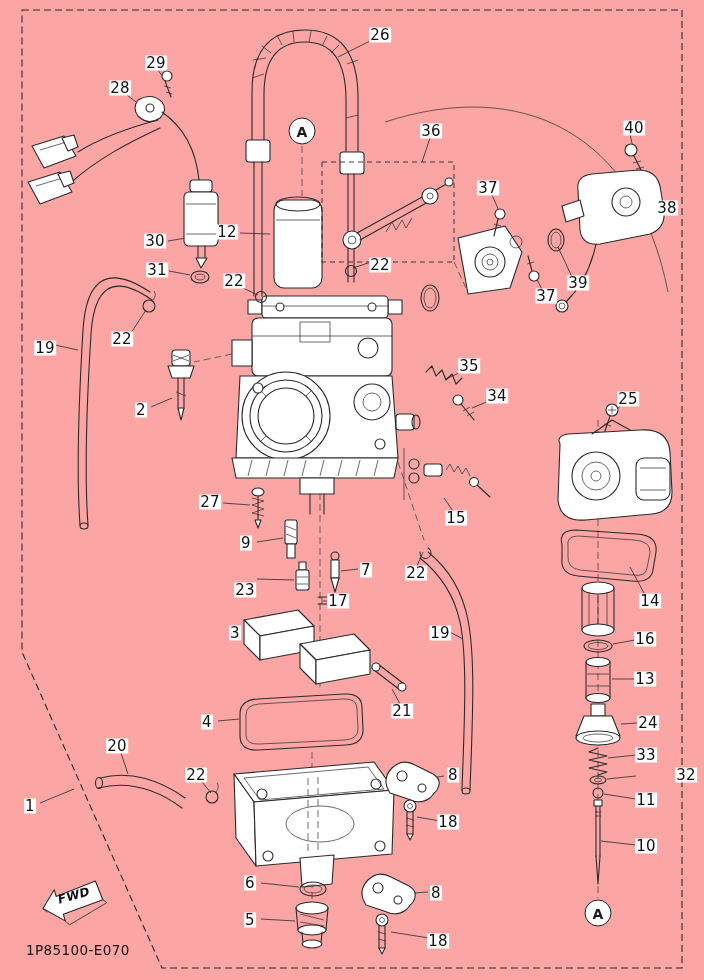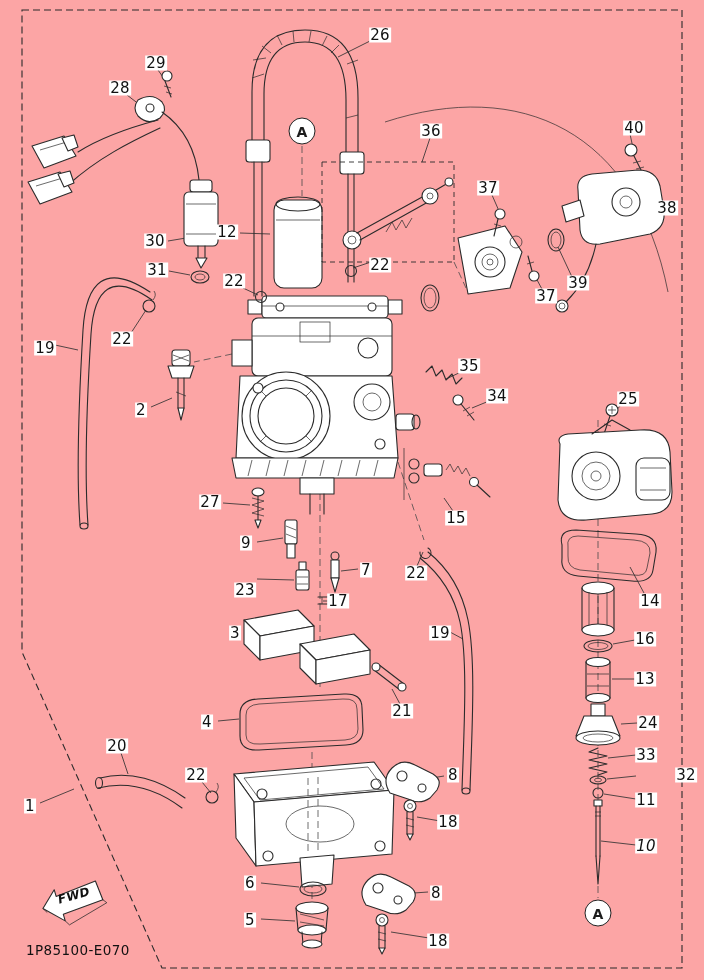--- a/index.html
+++ b/index.html
@@ -481,21 +481,21 @@
       <span class="callout" style="left: 402px; top: 711px;">21</span>
       <span class="callout" style="left: 207px; top: 722px;">4</span>
       <span class="callout" style="left: 648px; top: 723px;">24</span>
       <span class="callout" style="left: 646px; top: 755px;">33</span>
       <span class="callout" style="left: 117px; top: 746px;">20</span>
       <span class="callout" style="left: 646px; top: 775px; margin-left: 40px;">32</span>
       <span class="callout" style="left: 196px; top: 775px;">22</span>
       <span class="callout" style="left: 453px; top: 775px;">8</span>
       <span class="callout" style="left: 646px; top: 800px;">11</span>
       <span class="callout" style="left: 448px; top: 822px;">18</span>
-      <span class="callout" style="left: 646px; top: 846px; font-style: italic;">10</span>
+      <span class="callout" style="left: 646px; top: 846px;">10</span>
       <span class="callout" style="left: 30px; top: 806px;">1</span>
       <span class="callout" style="left: 250px; top: 883px;">6</span>
       <span class="callout" style="left: 436px; top: 893px;">8</span>
       <span class="callout" style="left: 250px; top: 920px;">5</span>
       <span class="callout" style="left: 438px; top: 941px;">18</span>
       <span class="ref-marker" style="left: 302px; top: 131px;">A</span>
       <span class="ref-marker" style="left: 598px; top: 913px;">A</span>
     </div>
 
 <div id="fwd">

